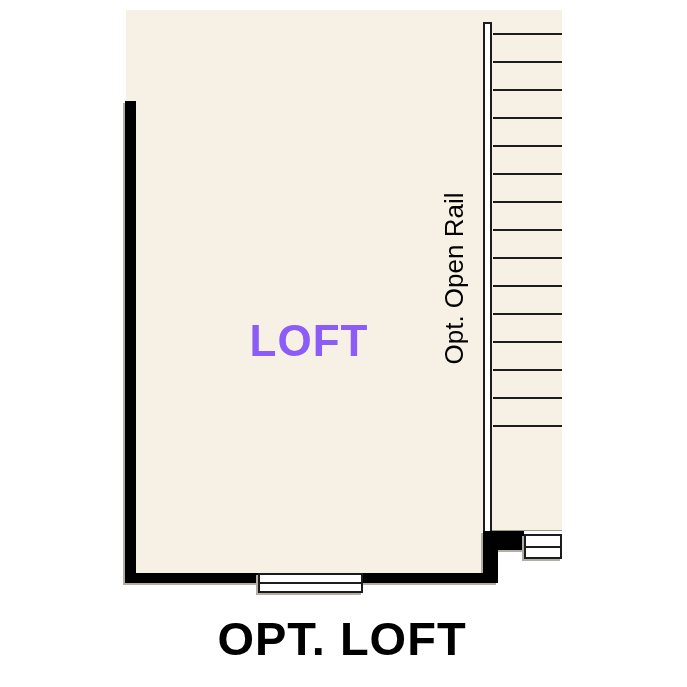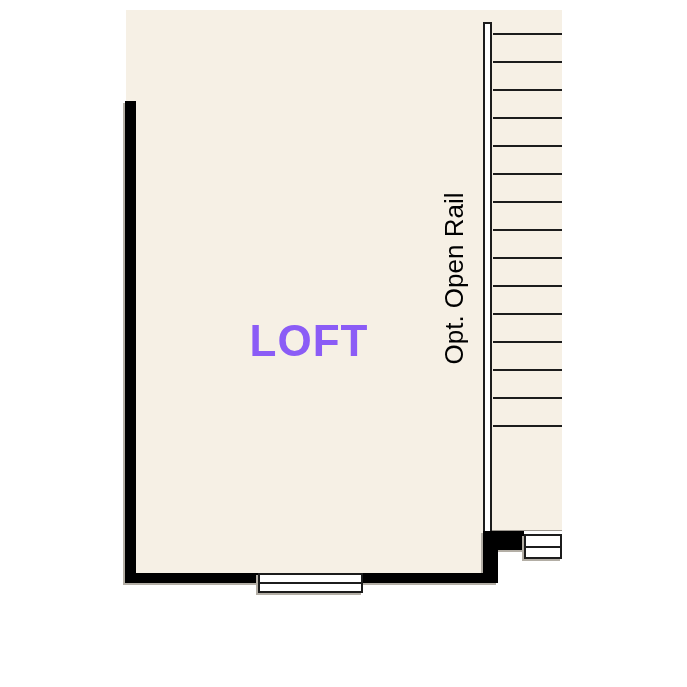--- a/index.html
+++ b/index.html
@@ -120,14 +120,15 @@
 
   <div class="abs opening opening-bottom">
     <div class="mid"></div>
   </div>
   <div class="abs opening opening-stairs">
     <div class="mid"></div>
   </div>
 
   <div class="abs room-label">LOFT</div>
   <div class="abs rail-label">Opt. Open Rail</div>
+  <div class="abs caption">OPT. LOFT</div>
 
 </div>
 
 </body></html>

